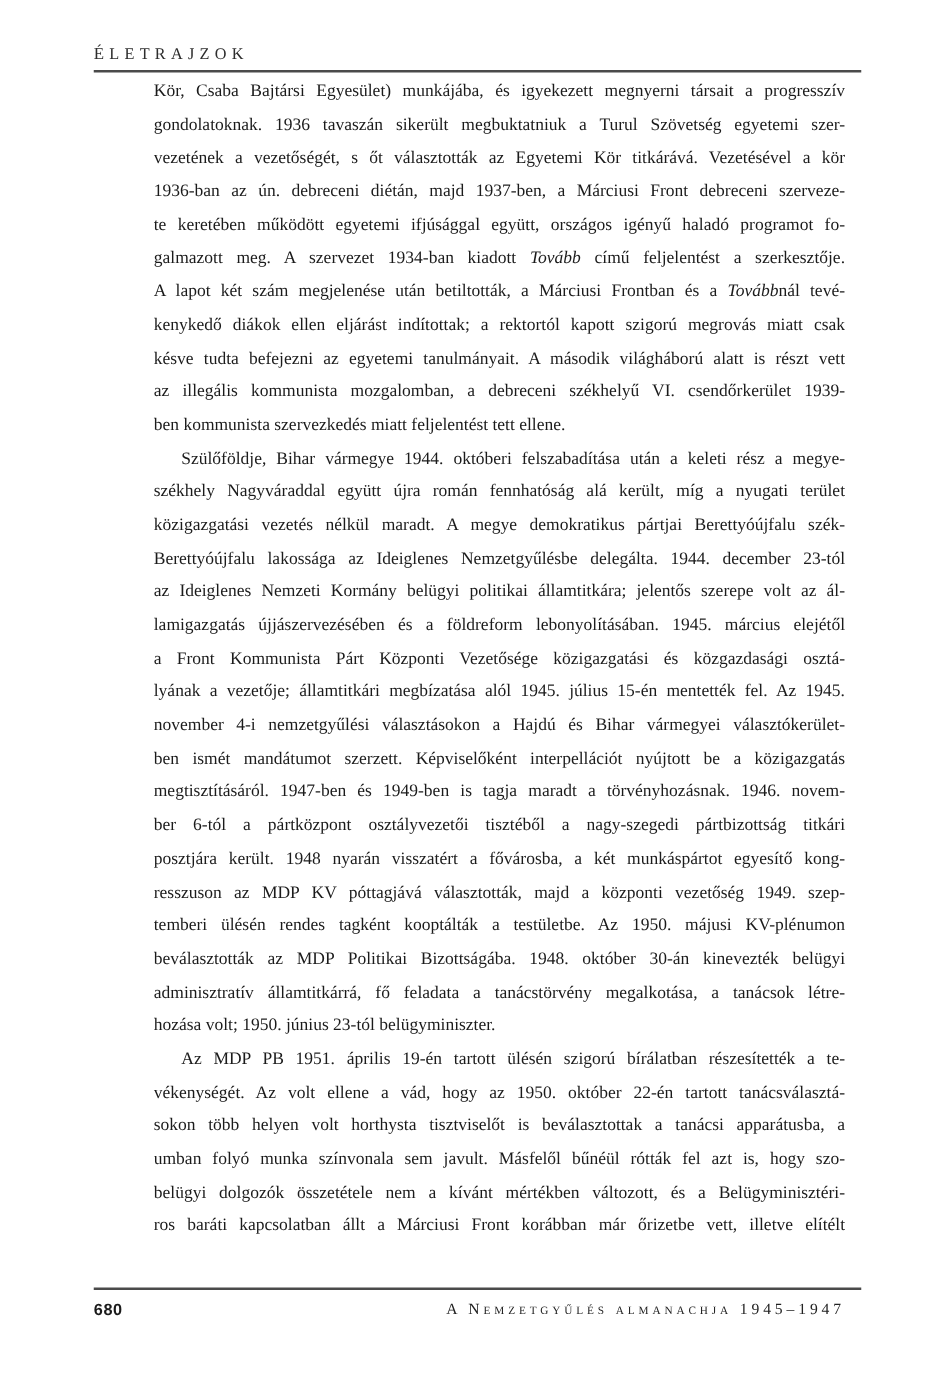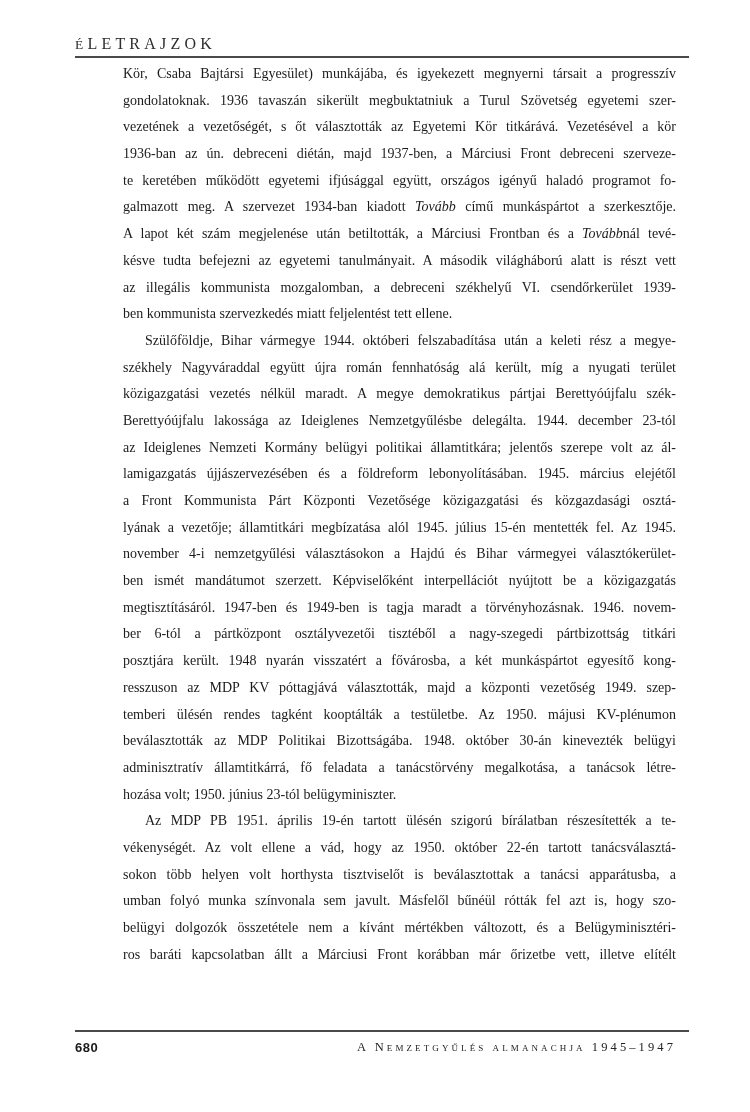--- a/index.html
+++ b/index.html
@@ -15,21 +15,21 @@
     font-family: "Liberation Serif", serif;
     color: #1b1b1b;
     overflow: hidden;
   }
   
   .running-head {
     position: absolute;
     top: 35px;
     left: 75px;
     font-family: "Liberation Serif", serif;
-    font-size: 16px;
+    font-size: 13px;
     letter-spacing: 4.2px;
     color: #2e2e2e;
     font-weight: 400;
   }
   .running-head::first-letter {
     font-size: 13.5px;
   }
   .head-rule {
     position: absolute;
     top: 56px;
@@ -106,22 +106,23 @@
   <div class="running-head">ÉLETRAJZOK</div>
 
   <div class="head-rule"></div>
 
   <div class="textblock" id="textblock">
       <div class="line"><span>Kör, Csaba Bajtársi Egyesület) munkájába, és igyekezett megnyerni társait a progresszív</span></div>
       <div class="line"><span>gondolatoknak. 1936 tavaszán sikerült megbuktatniuk a Turul Szövetség egyetemi szer-</span></div>
       <div class="line"><span>vezetének a vezetőségét, s őt választották az Egyetemi Kör titkárává. Vezetésével a kör</span></div>
       <div class="line"><span>1936-ban az ún. debreceni diétán, majd 1937-ben, a Márciusi Front debreceni szerveze-</span></div>
       <div class="line"><span>te keretében működött egyetemi ifjúsággal együtt, országos igényű haladó programot fo-</span></div>
-      <div class="line"><span>galmazott meg. A szervezet 1934-ban kiadott </span><span class="italic">Tovább</span><span> című munkáspártot a szerkesztője.</span></div>
+      <div class="line"><span>galmazott meg. A szervezet 1934-ban kiadott </span><span class="italic">Tovább</span><span> című feljelentést a szerkesztője.</span></div>
       <div class="line"><span>A lapot két szám megjelenése után betiltották, a Márciusi Frontban és a </span><span class="italic">Tovább</span><span>nál tevé-</span></div>
+      <div class="line"><span>kenykedő diákok ellen eljárást indítottak; a rektortól kapott szigorú megrovás miatt csak</span></div>
       <div class="line"><span>késve tudta befejezni az egyetemi tanulmányait. A második világháború alatt is részt vett</span></div>
       <div class="line"><span>az illegális kommunista mozgalomban, a debreceni székhelyű VI. csendőrkerület 1939-</span></div>
       <div class="line last"><span>ben kommunista szervezkedés miatt feljelentést tett ellene.</span></div>
       <div class="line indent"><span>Szülőföldje, Bihar vármegye 1944. októberi felszabadítása után a keleti rész a megye-</span></div>
       <div class="line"><span>székhely Nagyváraddal együtt újra román fennhatóság alá került, míg a nyugati terület</span></div>
       <div class="line"><span>közigazgatási vezetés nélkül maradt. A megye demokratikus pártjai Berettyóújfalu szék-</span></div>
       <div class="line"><span>Berettyóújfalu lakossága az Ideiglenes Nemzetgyűlésbe delegálta. 1944. december 23-tól</span></div>
       <div class="line"><span>az Ideiglenes Nemzeti Kormány belügyi politikai államtitkára; jelentős szerepe volt az ál-</span></div>
       <div class="line"><span>lamigazgatás újjászervezésében és a földreform lebonyolításában. 1945. március elejétől</span></div>
       <div class="line"><span>a Front Kommunista Párt Központi Vezetősége közigazgatási és közgazdasági osztá-</span></div>

